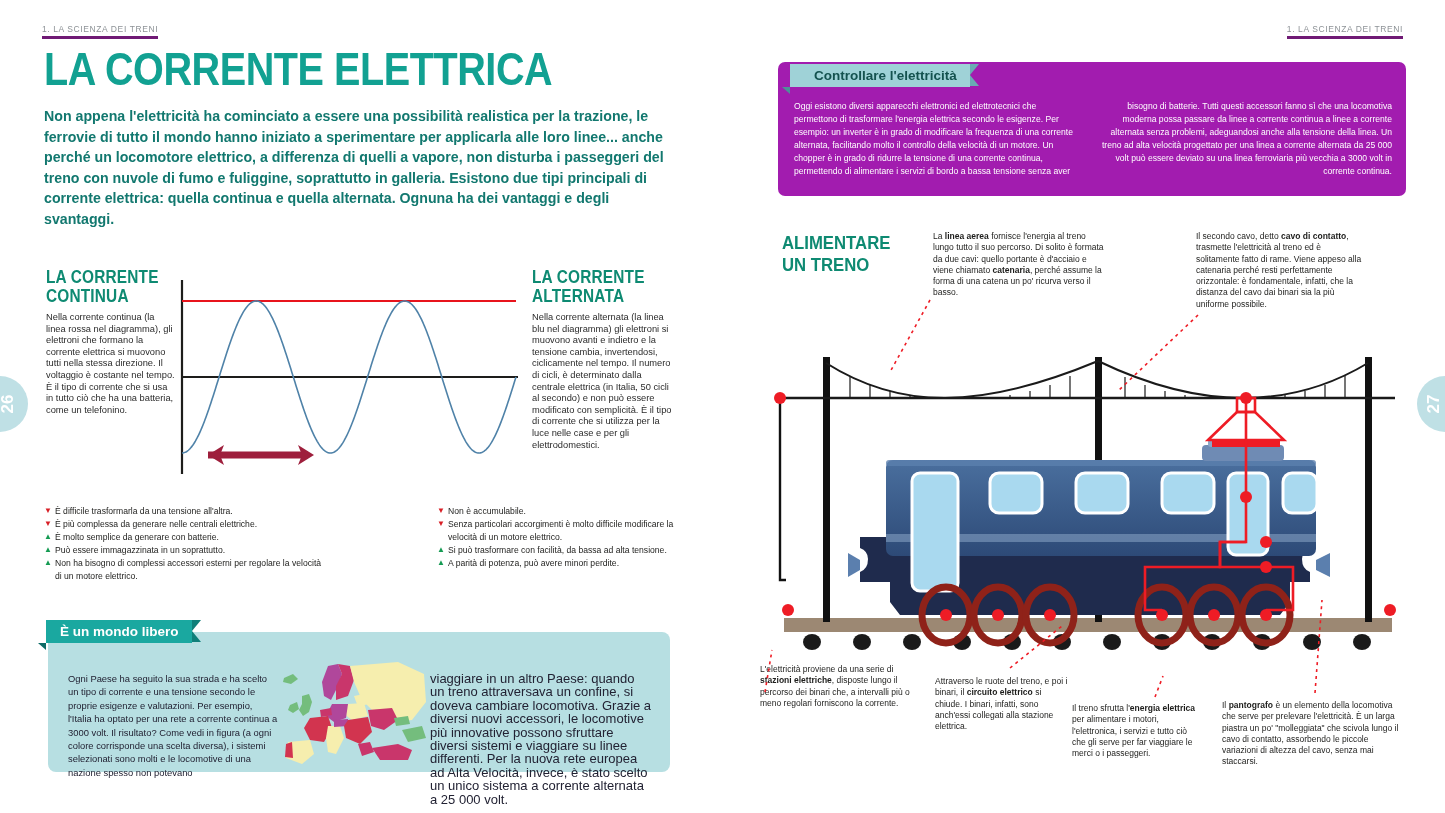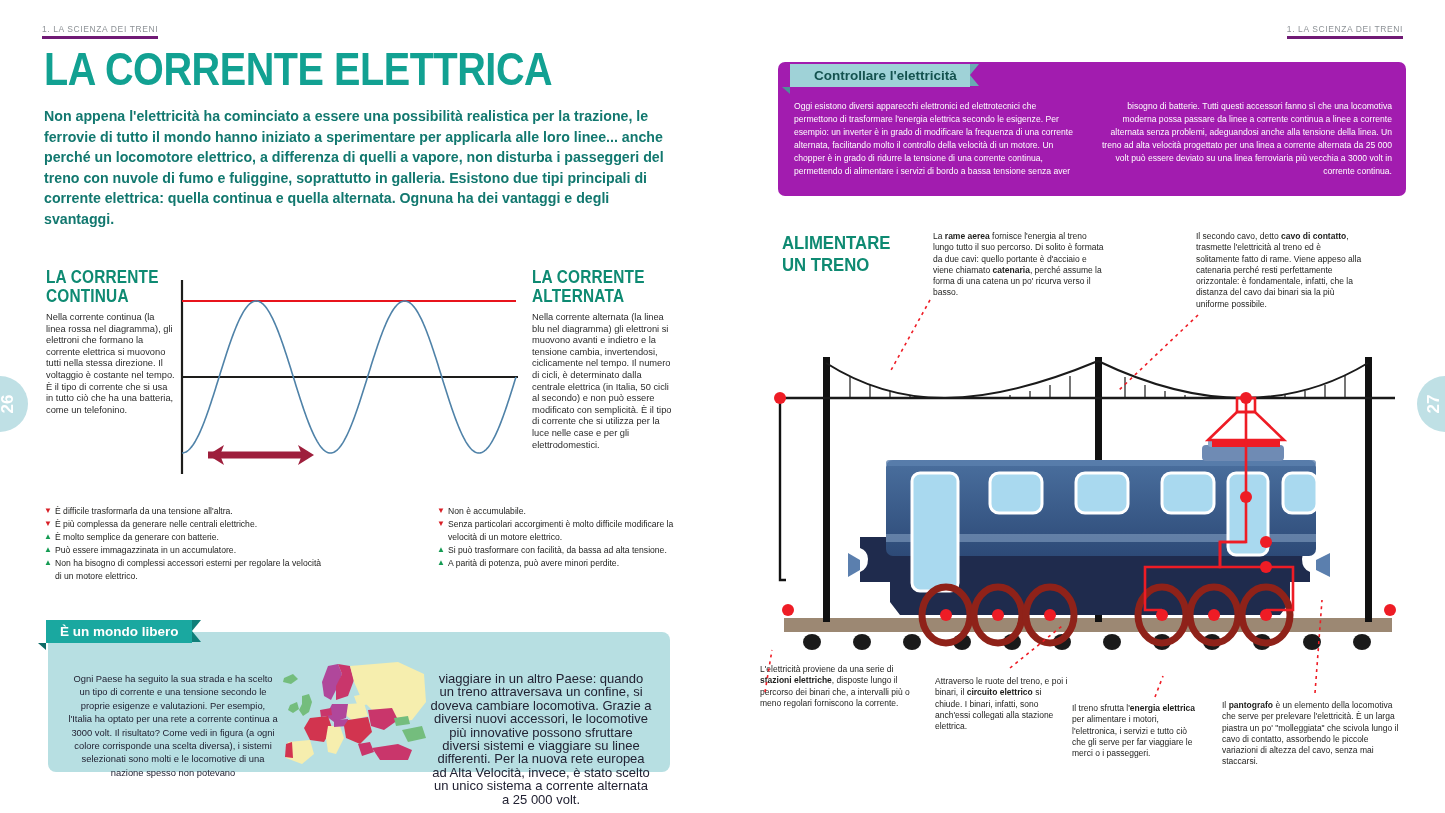--- a/index.html
+++ b/index.html
@@ -71,21 +71,21 @@
   #list-ac{left:437px;top:505px;width:250px;}
   .pclist-item{display:flex;align-items:flex-start;margin-bottom:.5px;}
   .pcmark{flex:0 0 auto;width:11px;font-size:8px;line-height:12.6px;}
   .pcmark.down{color:#d81f26;}
   .pcmark.up{color:#159b53;}
   .pctext{flex:1 1 auto;}
 
   
   #box-free{
     position:absolute;left:48px;top:632px;width:622px;height:140px;
-    background:#b7dfe2;border-radius:8px;text-align:center;
+    background:#b7dfe2;border-radius:8px;
   }
   .ribbon{
     position:absolute;height:23px;background:#1aa8a0;color:#ffffff;
     font-size:13.5px;font-weight:700;line-height:23px;padding:0 13px 0 14px;
     white-space:nowrap;
   }
   .ribbon::after{
     content:"";position:absolute;right:-9px;top:0;border-top:11.5px solid #0f7f79;
     border-bottom:11.5px solid #0f7f79;border-right:9px solid transparent;
   }
@@ -179,21 +179,21 @@
       <div class="pclist-item">
         <span class="pcmark down">▼</span>
         <span class="pctext">È più complessa da generare nelle centrali elettriche.</span>
       </div>
       <div class="pclist-item">
         <span class="pcmark up">▲</span>
         <span class="pctext">È molto semplice da generare con batterie.</span>
       </div>
       <div class="pclist-item">
         <span class="pcmark up">▲</span>
-        <span class="pctext">Può essere immagazzinata in un accumulatore.</span>
+        <span class="pctext">Può essere immagazzinata in un soprattutto.</span>
       </div>
       <div class="pclist-item">
         <span class="pcmark up">▲</span>
         <span class="pctext">Non ha bisogno di complessi accessori esterni per regolare la velocità di un motore elettrico.</span>
       </div>
     </div>
   <div class="prosconslist" id="list-ac">
       <div class="pclist-item">
         <span class="pcmark down">▼</span>
         <span class="pctext">Non è accumulabile.</span>
@@ -263,21 +263,21 @@
   <div class="ribbon" id="ribbon-free">È un mondo libero</div>
 
   <div id="box-control">
     <div id="ctrl-col1">Oggi esistono diversi apparecchi elettronici ed elettrotecnici che permettono di trasformare l'energia elettrica secondo le esigenze. Per esempio: un inverter è in grado di modificare la frequenza di una corrente alternata, facilitando molto il controllo della velocità di un motore. Un chopper è in grado di ridurre la tensione di una corrente continua, permettendo di alimentare i servizi di bordo a bassa tensione senza aver</div>
     <div id="ctrl-col2">bisogno di batterie. Tutti questi accessori fanno sì che una locomotiva moderna possa passare da linee a corrente continua a linee a corrente alternata senza problemi, adeguandosi anche alla tensione della linea. Un treno ad alta velocità progettato per una linea a corrente alternata da 25 000 volt può essere deviato su una linea ferroviaria più vecchia a 3000 volt in corrente continua.</div>
   </div>
   <div class="ribbon" id="ribbon-control">Controllare l'elettricità</div>
 
   <div id="head-feed">ALIMENTARE<br>UN TRENO</div>
 
-  <div class="callout" id="callout-catenaria">La <b>rame aerea</b> fornisce l'energia al treno lungo tutto il suo percorso. Di solito è formata da due cavi: quello portante è d'acciaio e viene chiamato <b>catenaria</b>, perché assume la forma di una catena un po' ricurva verso il basso.</div>
+  <div class="callout" id="callout-catenaria">La <b>linea aerea</b> fornisce l'energia al treno lungo tutto il suo percorso. Di solito è formata da due cavi: quello portante è d'acciaio e viene chiamato <b>catenaria</b>, perché assume la forma di una catena un po' ricurva verso il basso.</div>
   <div class="callout" id="callout-contatto">Il secondo cavo, detto <b>cavo di contatto</b>, trasmette l'elettricità al treno ed è solitamente fatto di rame. Viene appeso alla catenaria perché resti perfettamente orizzontale: è fondamentale, infatti, che la distanza del cavo dai binari sia la più uniforme possibile.</div>
   <div class="callout" id="callout-stazioni">L'elettricità proviene da una serie di <b>stazioni elettriche</b>, disposte lungo il percorso dei binari che, a intervalli più o meno regolari forniscono la corrente.</div>
   <div class="callout" id="callout-circuito">Attraverso le ruote del treno, e poi i binari, il <b>circuito elettrico</b> si chiude. I binari, infatti, sono anch'essi collegati alla stazione elettrica.</div>
   <div class="callout" id="callout-energia">Il treno sfrutta l'<b>energia elettrica</b> per alimentare i motori, l'elettronica, i servizi e tutto ciò che gli serve per far viaggiare le merci o i passeggeri.</div>
   <div class="callout" id="callout-pantografo">Il <b>pantografo</b> è un elemento della locomotiva che serve per prelevare l'elettricità. È un larga piastra un po' "molleggiata" che scivola lungo il cavo di contatto, assorbendo le piccole variazioni di altezza del cavo, senza mai staccarsi.</div>
 
   <svg id="train-illustration" viewBox="0 0 660 360">
     <defs>
       <linearGradient id="bodyGrad" x1="0" y1="0" x2="0" y2="1">
         <stop offset="0%" stop-color="#4a6f9e"></stop>

